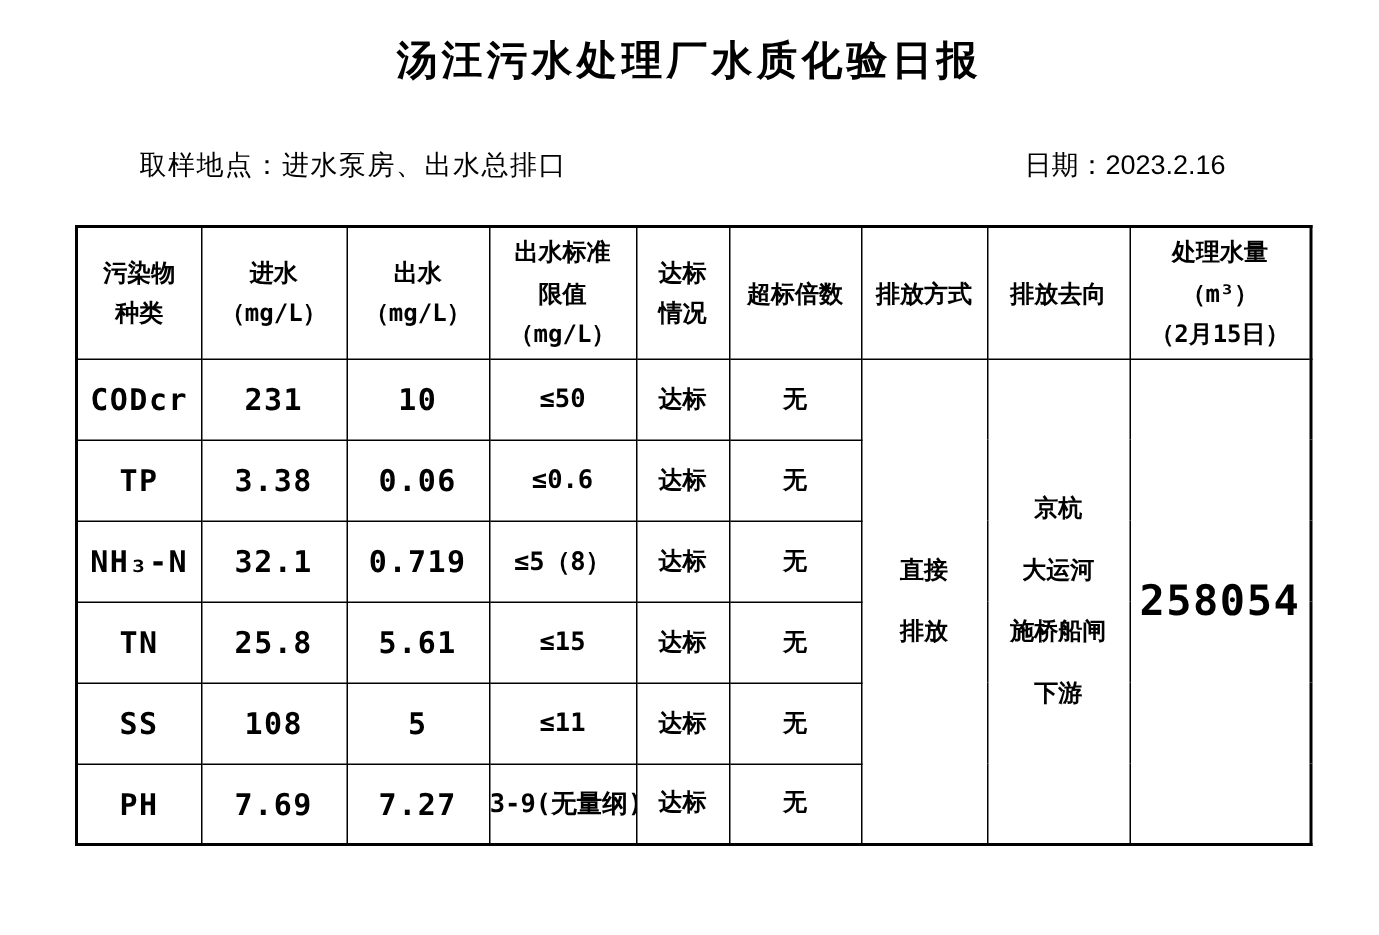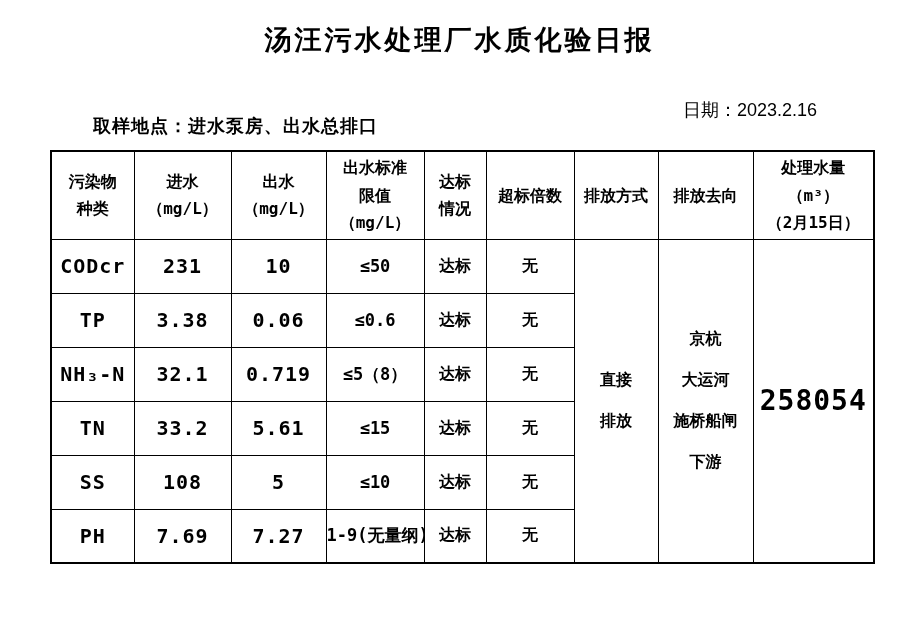--- a/index.html
+++ b/index.html
@@ -22,23 +22,23 @@
     left: 0;
     width: 100%;
     text-align: center;
     font-size: 27px;
     font-weight: bold;
     letter-spacing: 3px;
   }
   .sampling {
     position: absolute;
     left: 93px;
-    top: 114px;
+    top: 98px;
     font-size: 18px;
-    font-weight: bold;
+    font-weight: normal;
     letter-spacing: 1px;
   }
   .date {
     position: absolute;
     left: 683px;
     top: 98px;
     font-size: 18px;
     font-weight: normal;
   }
   table.report {
@@ -162,39 +162,39 @@
       <tr>
         <td class="num">NH₃-N</td>
         <td class="num">32.1</td>
         <td class="num">0.719</td>
         <td class="limit">≤5（8）</td>
         <td class="cjk">达标</td>
         <td class="cjk">无</td>
       </tr>
       <tr>
         <td class="num">TN</td>
-        <td class="num">33.2</td>
+        <td class="num">25.8</td>
         <td class="num">5.61</td>
         <td class="limit">≤15</td>
         <td class="cjk">达标</td>
         <td class="cjk">无</td>
       </tr>
       <tr>
         <td class="num">SS</td>
         <td class="num">108</td>
         <td class="num">5</td>
-        <td class="limit">≤10</td>
+        <td class="limit">≤11</td>
         <td class="cjk">达标</td>
         <td class="cjk">无</td>
       </tr>
       <tr>
         <td class="num">PH</td>
         <td class="num">7.69</td>
         <td class="num">7.27</td>
-        <td class="limit">1-9(无量纲)</td>
+        <td class="limit">3-9(无量纲)</td>
         <td class="cjk">达标</td>
         <td class="cjk">无</td>
       </tr>
     </tbody>
   </table>
 
 
 </div>
 
 </body></html>

